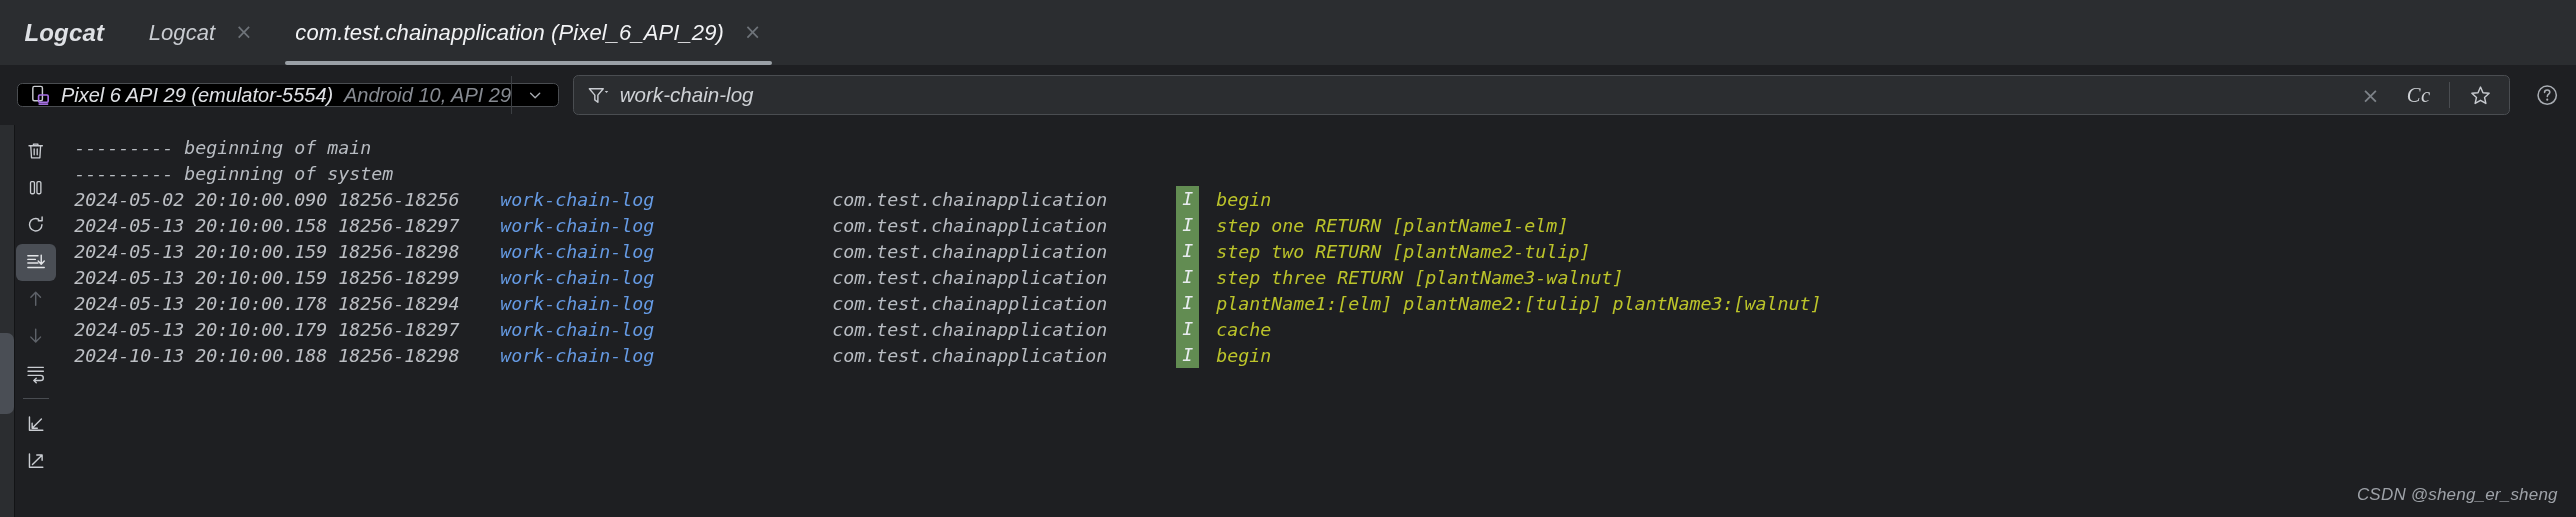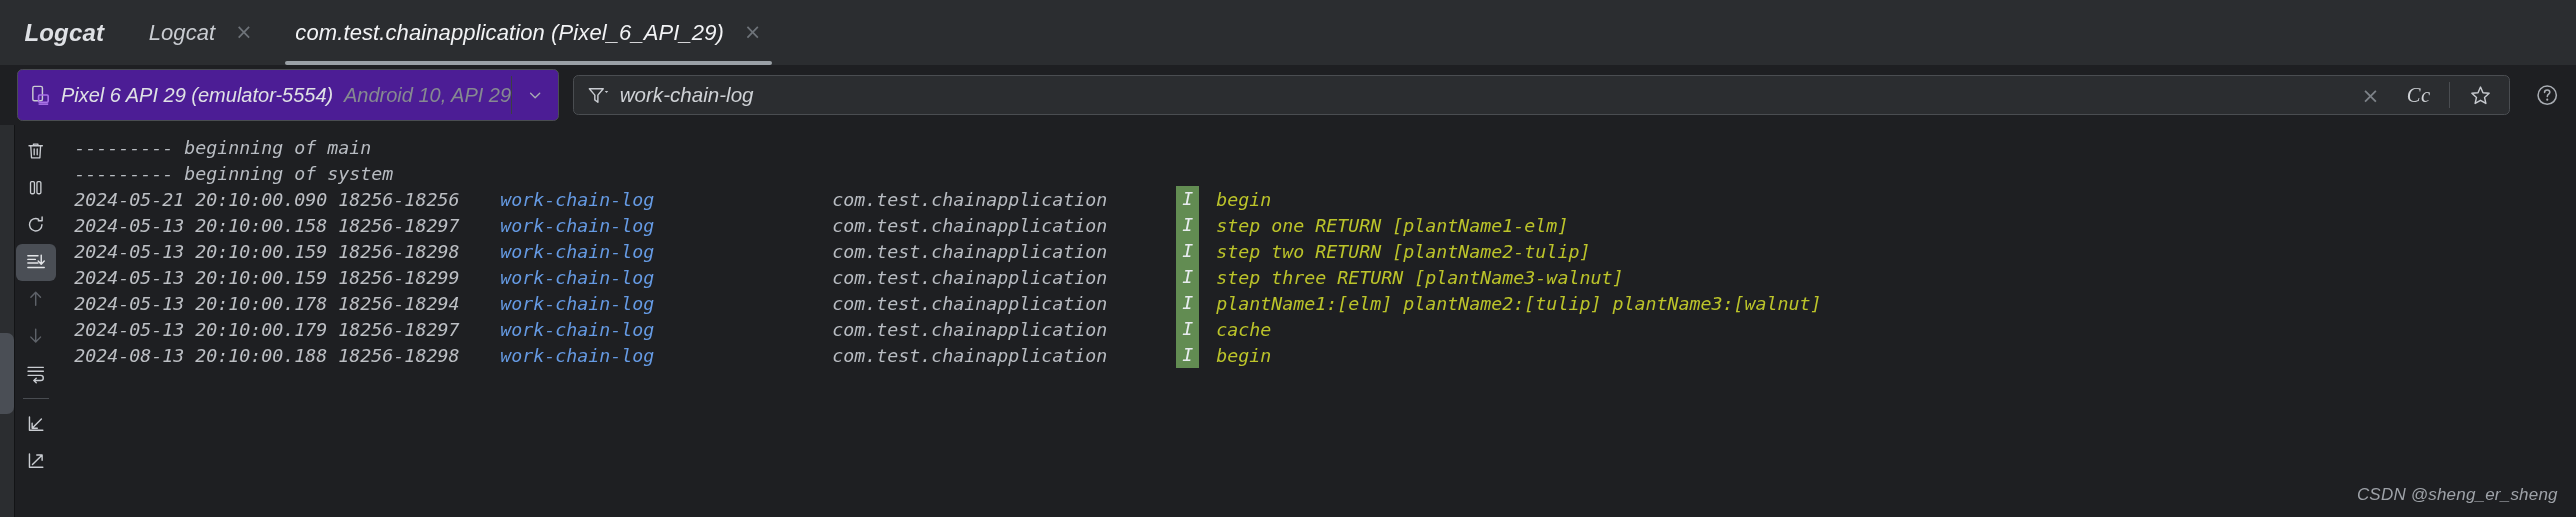--- a/index.html
+++ b/index.html
@@ -80,23 +80,23 @@
     background: #1e1f22;
     display: flex;
     align-items: center;
     padding: 0 17px 0 17px;
     gap: 13.7px;
   }
 
   .device-combo {
     display: flex;
     align-items: center;
-    height: 52px;
+    height: 24px;
     min-width: 534px;
-    background: #4c1d95;
+    background: #000000;
     border: 0.8px solid #4a4d51;
     border-radius: 5.3px;
     padding: 0 0 0 10.7px;
   }
   .device-combo .dev-icon { margin-right: 9.2px; display: flex; align-items: center; }
   .device-name {
     color: #dfe1e5;
     font-size: 20px;
     white-space: nowrap;
   }
@@ -432,21 +432,21 @@
     <div class="log-area">
 
       <div class="log-line sep-line">
         <span class="sep-text">--------- beginning of main</span>
       </div>
       <div class="log-line sep-line">
         <span class="sep-text">--------- beginning of system</span>
       </div>
 
       <div class="log-line">
-        <span class="col-ts">2024-05-21 20:10:00.090 18256-18256</span>
+        <span class="col-ts">2024-05-02 20:10:00.090 18256-18256</span>
         <span class="col-tag">work-chain-log</span>
         <span class="col-pkg">com.test.chainapplication</span>
         <span class="col-lvl">I</span>
         <span class="col-msg">begin</span>
       </div>
 
       <div class="log-line">
         <span class="col-ts">2024-05-13 20:10:00.158 18256-18297</span>
         <span class="col-tag">work-chain-log</span>
         <span class="col-pkg">com.test.chainapplication</span>
@@ -480,21 +480,21 @@
 
       <div class="log-line">
         <span class="col-ts">2024-05-13 20:10:00.179 18256-18297</span>
         <span class="col-tag">work-chain-log</span>
         <span class="col-pkg">com.test.chainapplication</span>
         <span class="col-lvl">I</span>
         <span class="col-msg">cache</span>
       </div>
 
       <div class="log-line">
-        <span class="col-ts">2024-08-13 20:10:00.188 18256-18298</span>
+        <span class="col-ts">2024-10-13 20:10:00.188 18256-18298</span>
         <span class="col-tag">work-chain-log</span>
         <span class="col-pkg">com.test.chainapplication</span>
         <span class="col-lvl">I</span>
         <span class="col-msg">begin</span>
       </div>
 
       <div class="watermark">CSDN @sheng_er_sheng</div>
     </div>
 
   </div>

